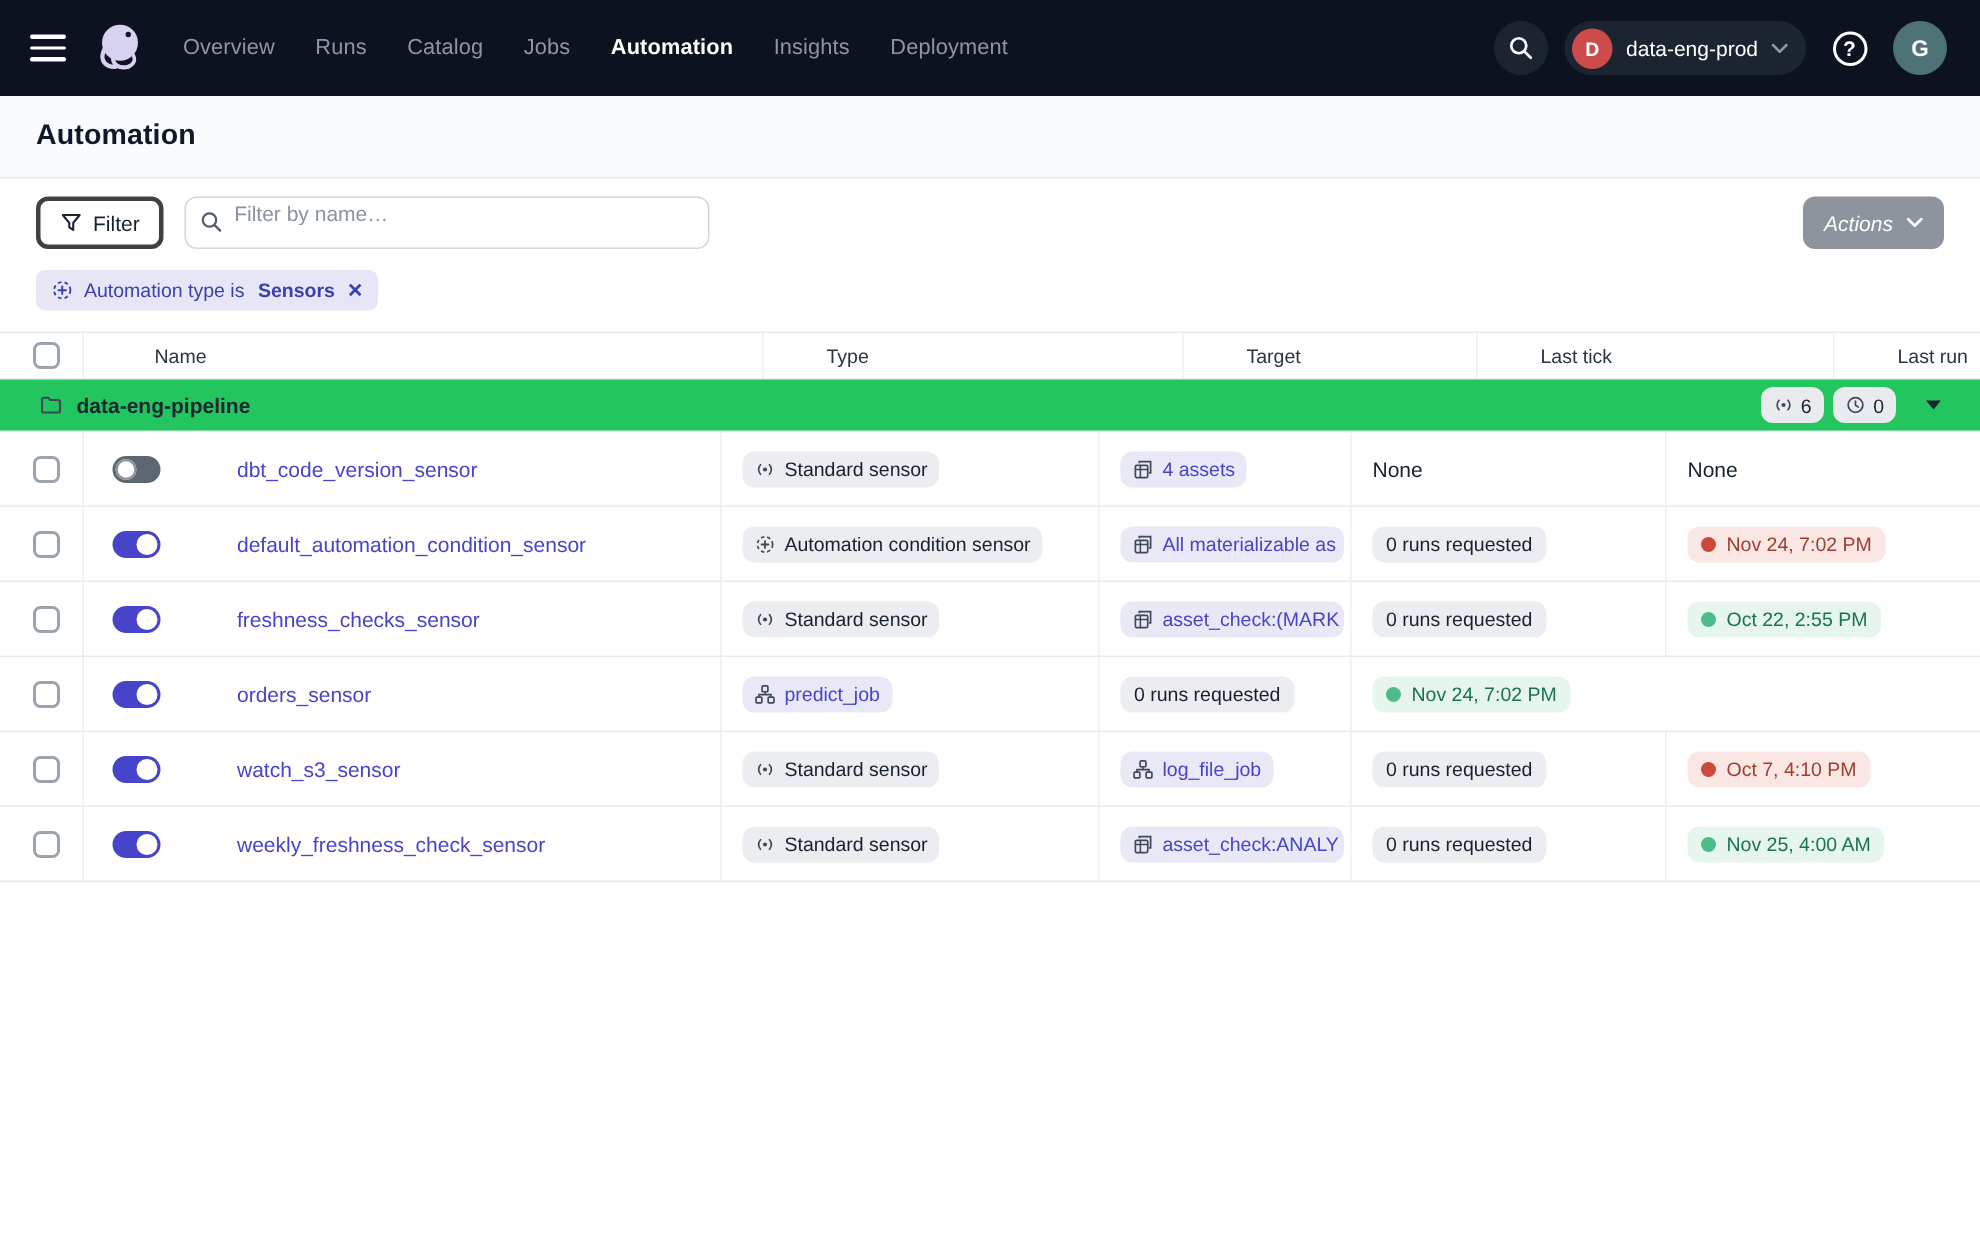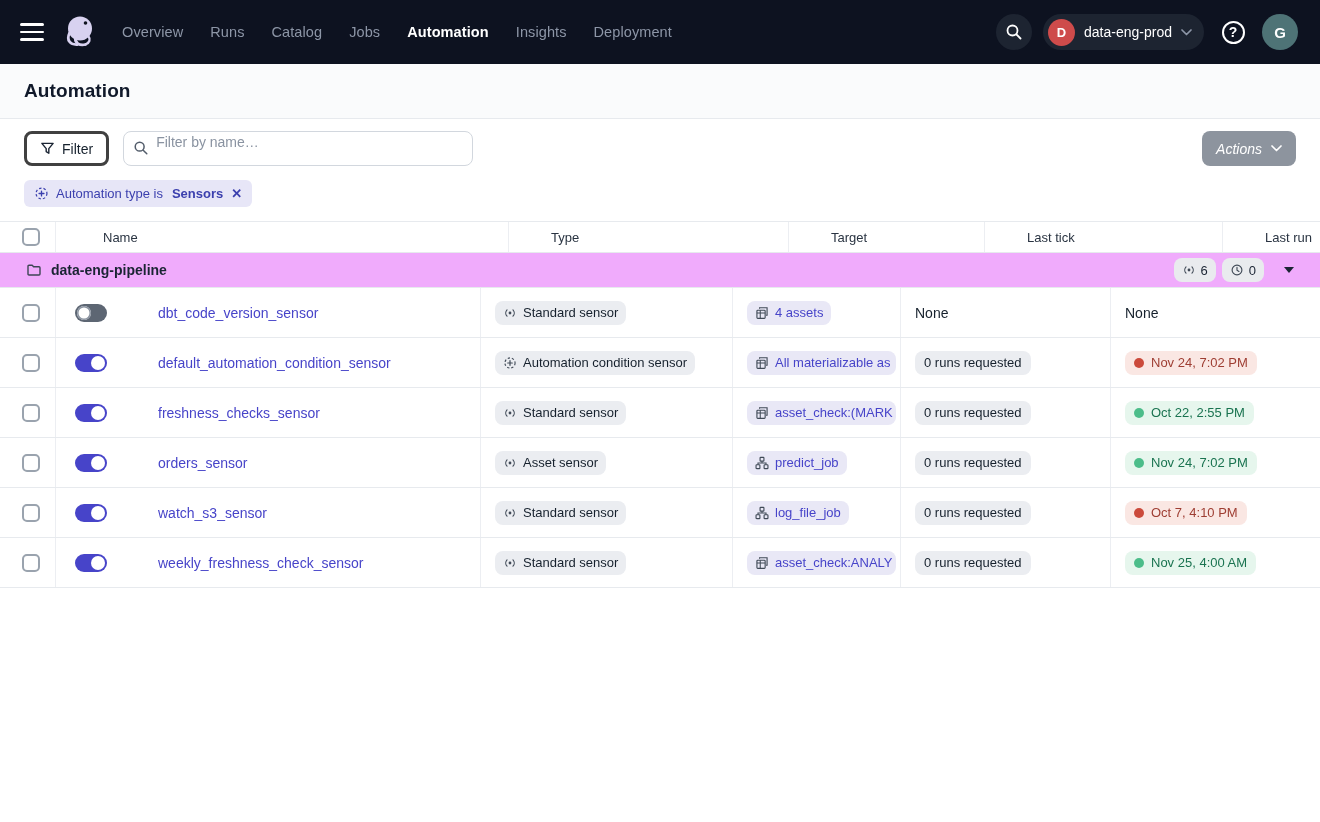--- a/index.html
+++ b/index.html
@@ -53,21 +53,21 @@
   
   .tgrid{display:grid;grid-template-columns:56px 425px 252px 168px 210px 209px;align-items:stretch;}
   .thead{height:31px;border-bottom:1px solid var(--border);gap:28px;}
   .thead .cell{font-size:13px;color:var(--text-mid);}
   .cell{display:flex;align-items:center;padding-left:14px;border-right:1px solid #eceef2;overflow:hidden;}
   .cell:last-child{border-right:none;}
   .cell.chk{padding-left:22px;}
   .cell.namecol{padding-left:19px;gap:11px;}
   .checkbox{width:18px;height:18px;border:2px solid #9aa3ae;border-radius:5px;background:#fff;cursor:pointer;flex-shrink:0;}
 
-  .grouprow{height:35px;background:#f0abfc;border-bottom:1px solid var(--border);display:flex;align-items:center;padding:0 26px;gap:9px;}
+  .grouprow{height:35px;background:#22c55e;border-bottom:1px solid var(--border);display:flex;align-items:center;padding:0 26px;gap:9px;}
   .group-name{font-size:14px;font-weight:700;color:#1a2433;}
   .group-badges{margin-left:auto;display:flex;align-items:center;gap:6px;}
   .count-pill{display:inline-flex;align-items:center;gap:5px;height:24px;padding:0 8px;border-radius:8px;background:#e9ebee;font-size:13px;color:#1a2433;}
   .caret{width:0;height:0;border-left:5px solid transparent;border-right:5px solid transparent;border-top:6px solid #1a2433;margin-left:14px;cursor:pointer;}
 
   .trow{height:50px;border-bottom:1px solid var(--border);background:#fff;}
   .name-link{font-size:14px;color:var(--accent);text-decoration:none;cursor:pointer;white-space:nowrap;margin-left:40px;}
 
   .toggle{width:32px;height:18px;border-radius:9px;position:relative;border:none;cursor:pointer;flex-shrink:0;}
   .toggle.on{background:var(--accent);}
@@ -351,30 +351,20 @@
       <div class="cell chk">
         <span class="checkbox"></span>
       </div>
       <div class="cell namecol">
         <button class="toggle on">
             <span class="knob"></span>
           </button>
         <a class="name-link">orders_sensor</a>
       </div>
       <div class="cell">
-        <span class="badge type">
-          <svg width="14" height="14" viewBox="0 0 16 16">
-            <circle cx="8" cy="8" r="1.6" fill="#404a57"></circle>
-            <path d="M4.6 4.4 a5.2 5.2 0 0 0 0 7.2 M11.4 4.4 a5.2 5.2 0 0 1 0 7.2" stroke="#404a57" stroke-width="1.3" fill="none" stroke-linecap="round"></path>
-          </svg>
-
-          <span>Asset sensor</span>
-        </span>
-      </div>
-      <div class="cell">
         <span class="badge target">
 
           <svg width="14" height="14" viewBox="0 0 16 16">
             <rect x="5.8" y="1.5" width="4.4" height="4.4" rx=".8" stroke="#404a57" stroke-width="1.3" fill="none"></rect>
             <rect x="1.2" y="10" width="4.4" height="4.4" rx=".8" stroke="#404a57" stroke-width="1.3" fill="none"></rect>
             <rect x="10.4" y="10" width="4.4" height="4.4" rx=".8" stroke="#404a57" stroke-width="1.3" fill="none"></rect>
             <path d="M8 5.9 v2.2 M3.4 10 v-1.9 h9.2 v1.9" stroke="#404a57" stroke-width="1.2" fill="none"></path>
           </svg>
           <span>predict_job</span>
         </span>

